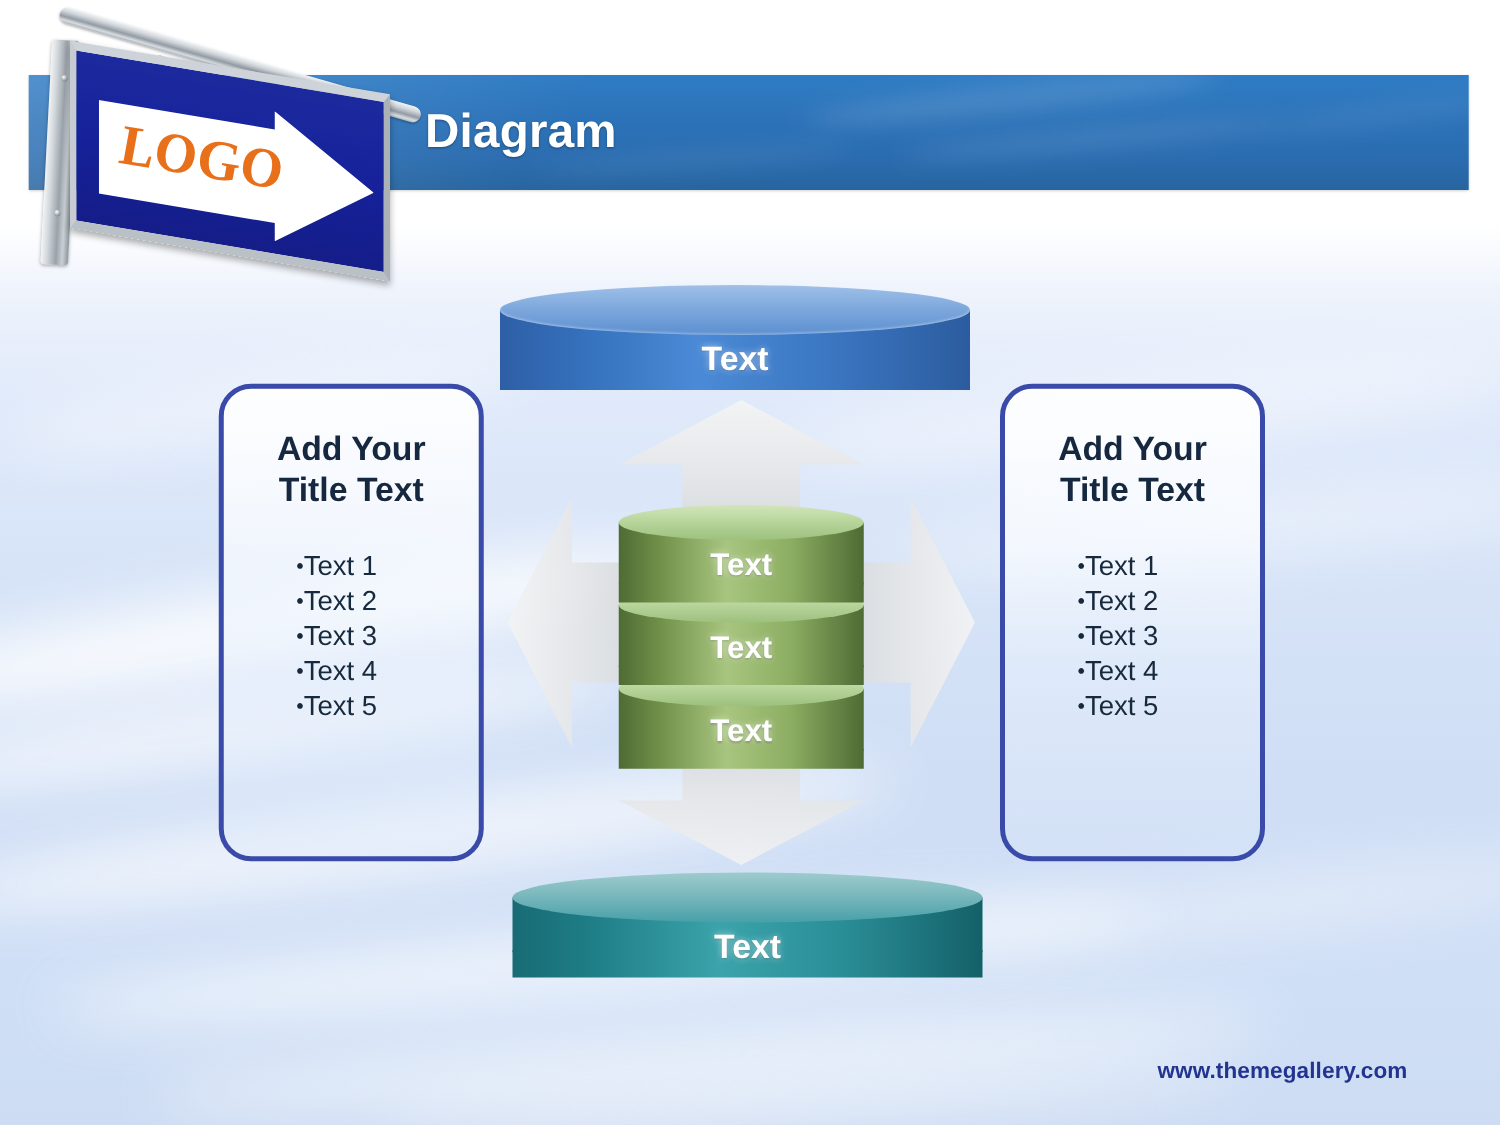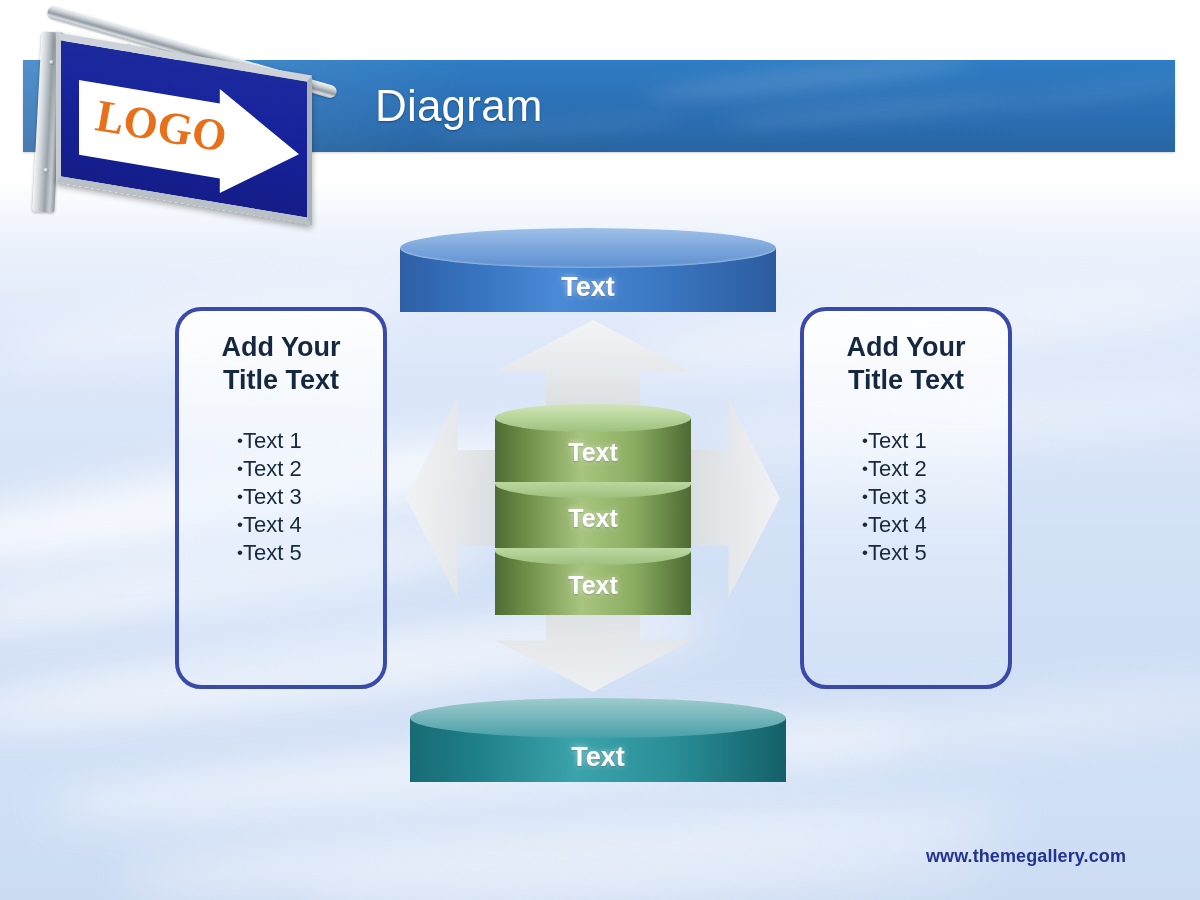--- a/index.html
+++ b/index.html
@@ -70,26 +70,26 @@
     border-radius: 50%;
     filter: blur(9px);
   }
   .s1 { left: 620px; top: 8px;  width: 330px; height: 22px; transform: rotate(-6deg); }
   .s2 { left: 700px; top: 44px; width: 300px; height: 14px; transform: rotate(-5deg); }
   .s3 { left: 400px; top: 62px; width: 260px; height: 12px; transform: rotate(-4deg); opacity:.7; }
   .s4 { left: 980px; top: 24px; width: 200px; height: 16px; transform: rotate(-7deg); opacity:.6; }
 
   #title-text {
     position: absolute;
-    left: 352px;
+    left: 317px;
     top: 50%;
     transform: translateY(-50%);
     color: #ffffff;
-    font-size: 44px;
-    font-weight: normal;
+    font-size: 38px;
+    font-weight: bold;
     letter-spacing: .2px;
     text-shadow: 0 1px 2px rgba(0,0,0,.35);
     white-space: nowrap;
   }
 
   
   #logo-sign {
     position: absolute;
     left: 20px; top: 10px;
     width: 310px; height: 205px;
@@ -179,21 +179,21 @@
     background: linear-gradient(180deg,
       rgba(255,255,255,0.92) 0%,
       rgba(250,252,255,0.78) 30%,
       rgba(231,240,252,0.55) 60%,
       rgba(219,231,249,0.32) 100%);
   }
   #panel-left  { left: 175px; top: 307px; }
   #panel-right { left: 800px; top: 307px; }
 
   .panel-title {
-    margin-top: 20px;
+    margin-top: 32px;
     text-align: center;
     font-size: 27px;
     font-weight: bold;
     color: #15283f;
     line-height: 1.22;
     text-shadow: 0 1px 0 rgba(255,255,255,.6);
   }
   .panel-list {
     margin: 30px 0 0 0;
     padding: 0;

